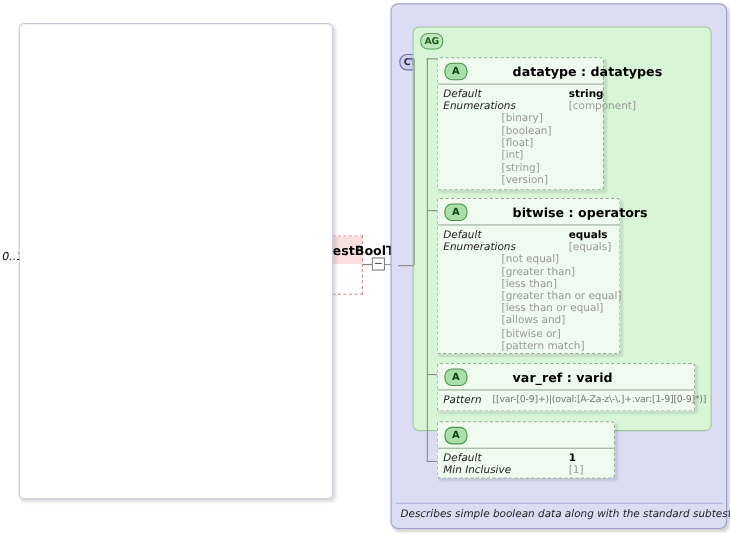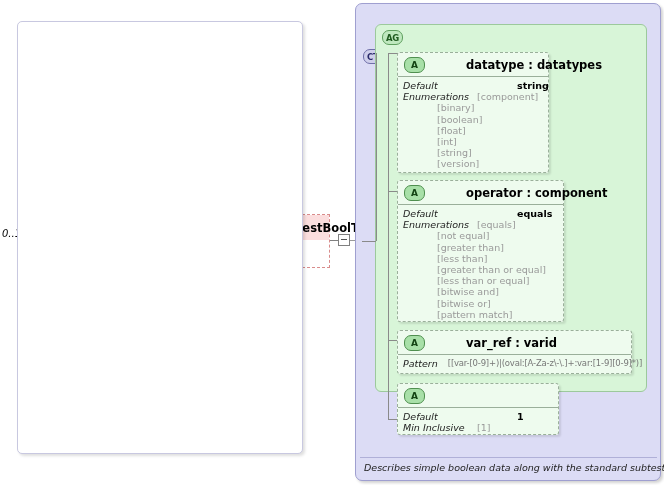--- a/index.html
+++ b/index.html
@@ -302,23 +302,24 @@
     flex: none;
     white-space: nowrap;
   }
   .facet-val-default {
     font-weight: bold;
     color: #000;
     margin-left: 40px;
   }
   .facet-val-enum {
     color: #9a9a9a;
+    margin-left: 40px;
   }
   .enum-list {
-    margin-left: 34px;
+    margin-left: 53px;
     color: #9a9a9a;
   }
   .enum-list div { white-space: nowrap; }
   .facet-pattern-val {
     color: #777;
     font-size: 8.5px;
     letter-spacing: -0.2px;
     white-space: nowrap;
     margin-left: 10px;
   }
@@ -390,38 +391,38 @@
       <div>[int]</div>
       <div>[string]</div>
       <div>[version]</div>
     </div>
   </div>
 </div>
 
 <div class="attr-box" style="left:397px; top:180px; width:167px; height:142px;">
   <div class="attr-head">
     <span class="badge-a">A</span>
-    <span class="attr-title">operator  :  component</span>
+    <span class="attr-title">bitwise  :  operators</span>
   </div>
   <div class="attr-body">
     <div class="facet-row">
       <span class="facet-label">Default</span>
       <span class="facet-val-default">equals</span>
     </div>
     <div class="facet-row">
       <span class="facet-label">Enumerations</span>
       <span class="facet-val-enum">[equals]</span>
     </div>
     <div class="enum-list">
       <div>[not equal]</div>
       <div>[greater than]</div>
       <div>[less than]</div>
       <div>[greater than or equal]</div>
       <div>[less than or equal]</div>
-      <div>[bitwise and]</div>
+      <div>[allows and]</div>
       <div>[bitwise or]</div>
       <div>[pattern match]</div>
     </div>
   </div>
 </div>
 
 <div class="attr-box" style="left:397px; top:330px; width:235px; height:44px;">
   <div class="attr-head">
     <span class="badge-a">A</span>
     <span class="attr-title">var_ref    :  varid</span>

